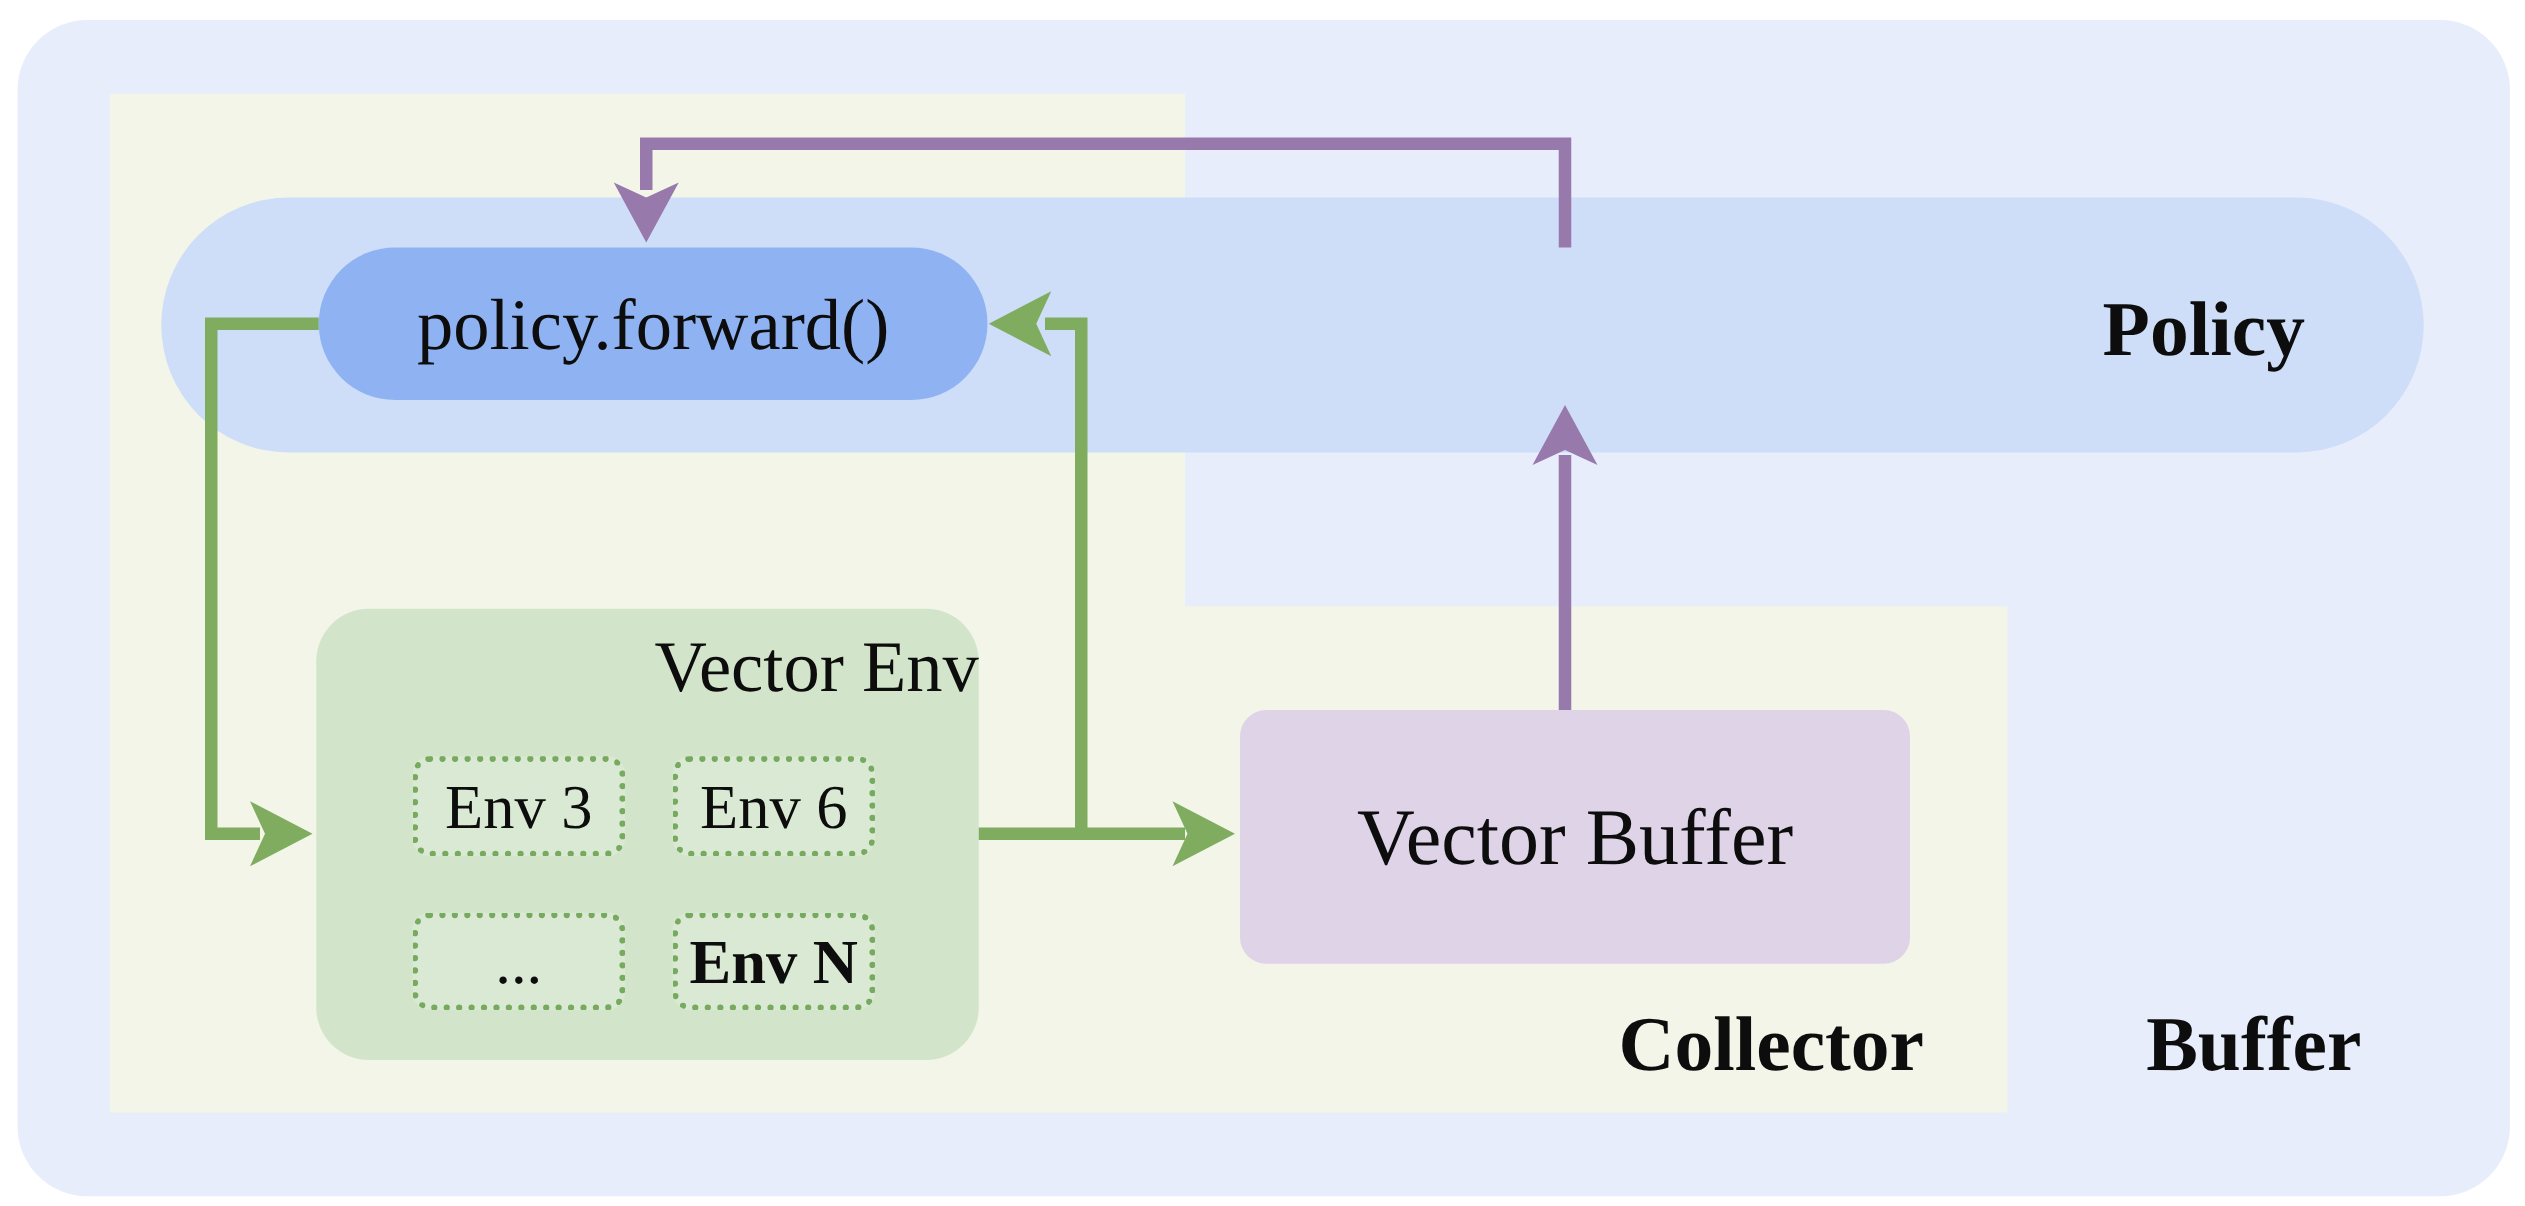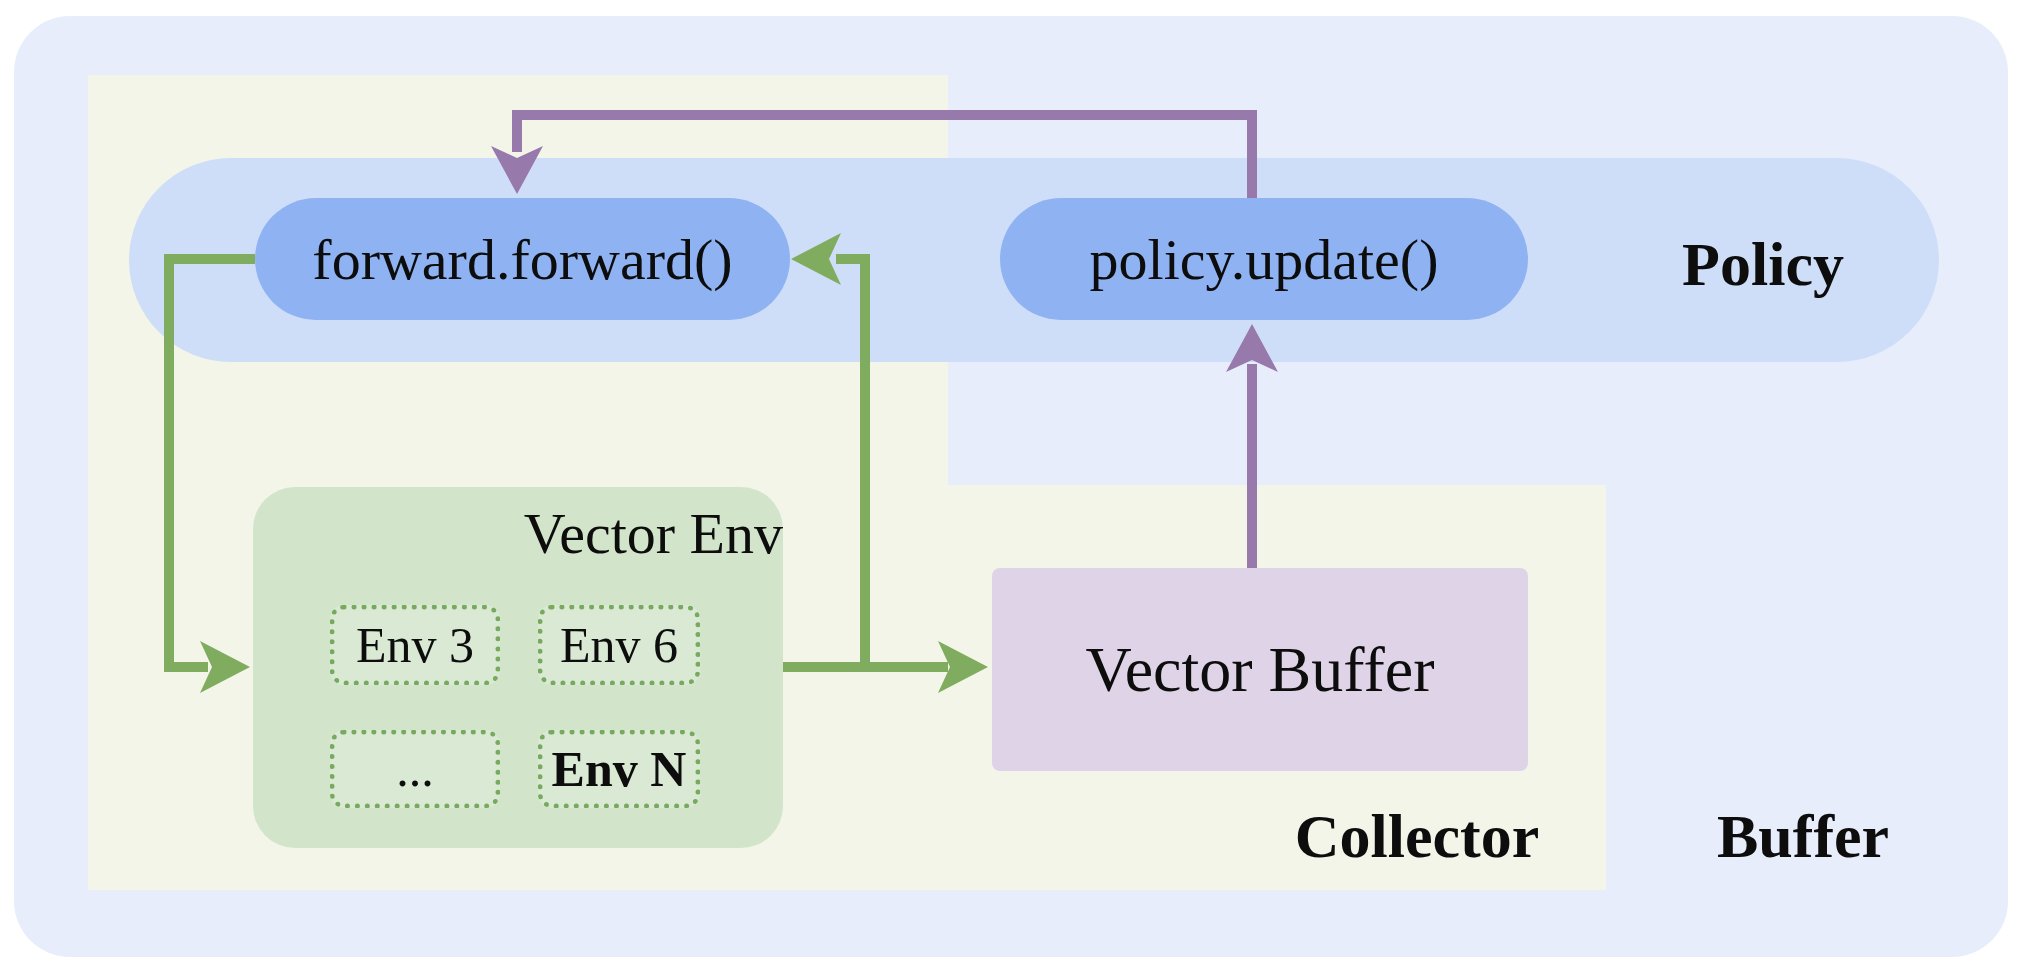--- a/index.html
+++ b/index.html
@@ -50,21 +50,21 @@
     border:5px dotted var(--env-item-border);border-radius:14px;
     background:var(--env-item-bg);
     display:flex;align-items:center;justify-content:center;
     font-size:50px;box-sizing:border-box;white-space:nowrap;
   }
   .env-1{left:330px;top:605px;width:170px;height:80px;}
   .env-2{left:538px;top:605px;width:162px;height:80px;}
   .env-dots{left:330px;top:730px;width:170px;height:78px;}
   .env-n{left:538px;top:730px;width:162px;height:78px;font-weight:bold;}
   .buffer-box{
-    left:992px;top:568px;width:536px;height:203px;border-radius:8px;
+    left:992px;top:568px;width:536px;height:203px;border-radius:21px;
     background:var(--buffer-bg);
     display:flex;align-items:center;justify-content:center;
     font-size:64px;white-space:nowrap;
   }
   .section-label{
     font-weight:bold;font-size:62px;line-height:1;white-space:nowrap;
     transform:translate(-50%,-50%);
   }
   .label-policy{left:1763px;top:264px;}
   .label-collector{left:1417px;top:836px;}
@@ -117,23 +117,20 @@
     <polygon class="fill-green" points="791,259 841,233 829,259 841,285"></polygon>
 
     <path class="stroke-purple" d="M 1252 198 L 1252 115 L 517 115 L 517 152"></path>
     <polygon class="fill-purple" points="517,194 491,146 517,158 543,146"></polygon>
 
     <path class="stroke-purple" d="M 1252 568 L 1252 364"></path>
     <polygon class="fill-purple" points="1252,324 1226,372 1252,360 1278,372"></polygon>
   </svg>
 
   <div class="abs pill pill-forward">
-    <span>forward.forward()</span>
-  </div>
-  <div class="abs pill pill-update">
-    <span>policy.update()</span>
+    <span>policy.forward()</span>
   </div>
 
   <div class="abs section-label label-collector">Collector</div>
   <div class="abs section-label label-policy">Policy</div>
   <div class="abs section-label label-trainer">Buffer</div>
 
 </div>
 
 </body></html>

